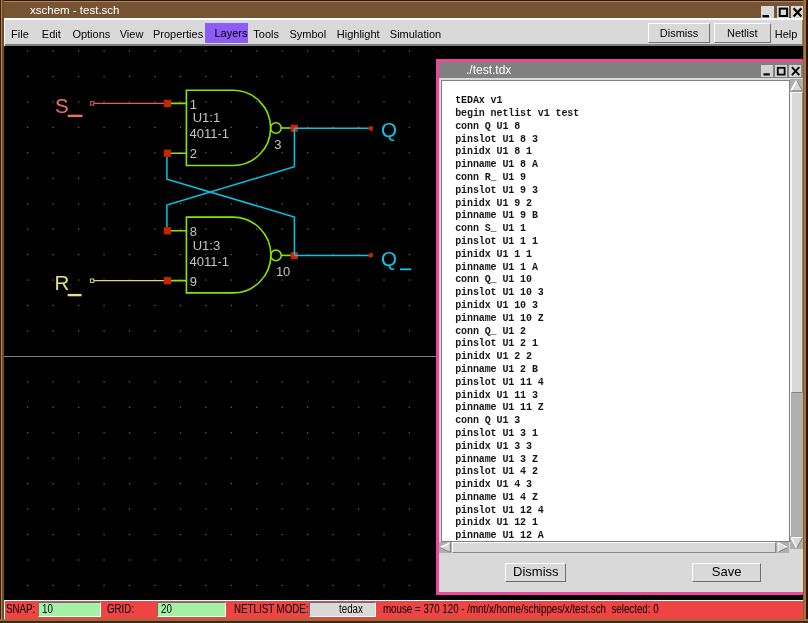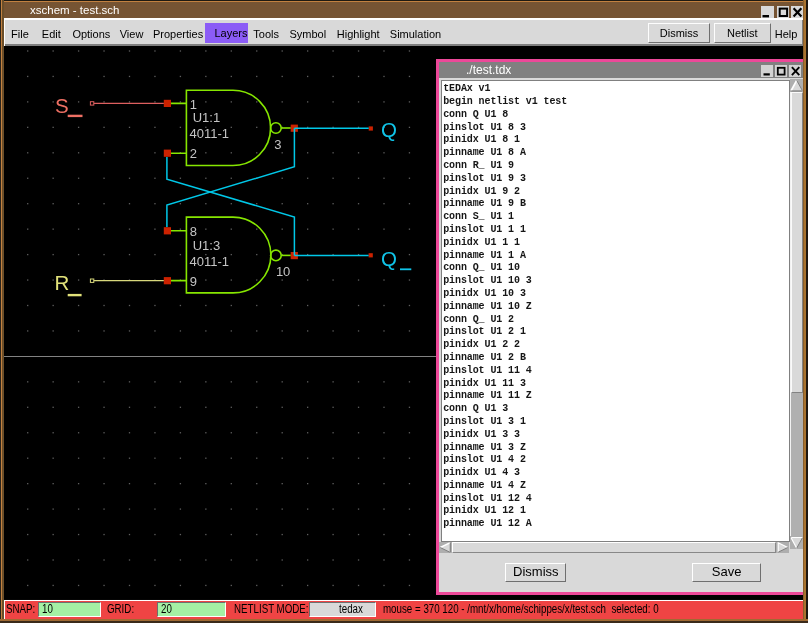--- a/index.html
+++ b/index.html
@@ -43,21 +43,21 @@
     border-bottom:1px solid #ffffff;border-right:1px solid #ffffff;padding-left:3px;}
   .sin span{display:inline-block;transform:scaleX(0.78);transform-origin:0 50%;}
   
   #dialog{left:436px;top:58.5px;width:369.5px;height:536px;background:#d9d9d9;
     border:3px solid #ec4899;}
   #dtitle{position:absolute;left:0;top:0;width:363.5px;height:16px;background:#808080;}
   #dtitletext{position:absolute;left:27px;top:0;height:16px;line-height:17px;font-size:12px;color:#fff;}
   .dbtn{position:absolute;top:3.5px;width:12.6px;height:12.2px;background:#d2d2d2;}
   #dtext{position:absolute;left:2px;top:18.5px;width:348.5px;height:461.5px;background:#ffffff;
     border:1px solid #808080;}
-  #dtext pre{margin:0;padding:2.2px 0 0 1.2px;font-family:"Liberation Mono",monospace;
+  #dtext pre{margin:12px;padding:2.2px 0 0 1.2px;font-family:"Liberation Mono",monospace;
     font-size:10px;letter-spacing:-0.1px;line-height:12.79px;color:#161616;font-weight:bold;}
   .btn{position:absolute;height:19px;background:#d9d9d9;
     border-top:1.5px solid #ffffff;border-left:1.5px solid #ffffff;
     border-bottom:1.5px solid #6f6f6f;border-right:1.5px solid #6f6f6f;
     text-align:center;font-size:13px;line-height:15px;color:#000;}
 </style>
 </head>
 <body>
   <div class="abs" id="topborder"></div>
   <div class="abs" id="titlebar"></div>

